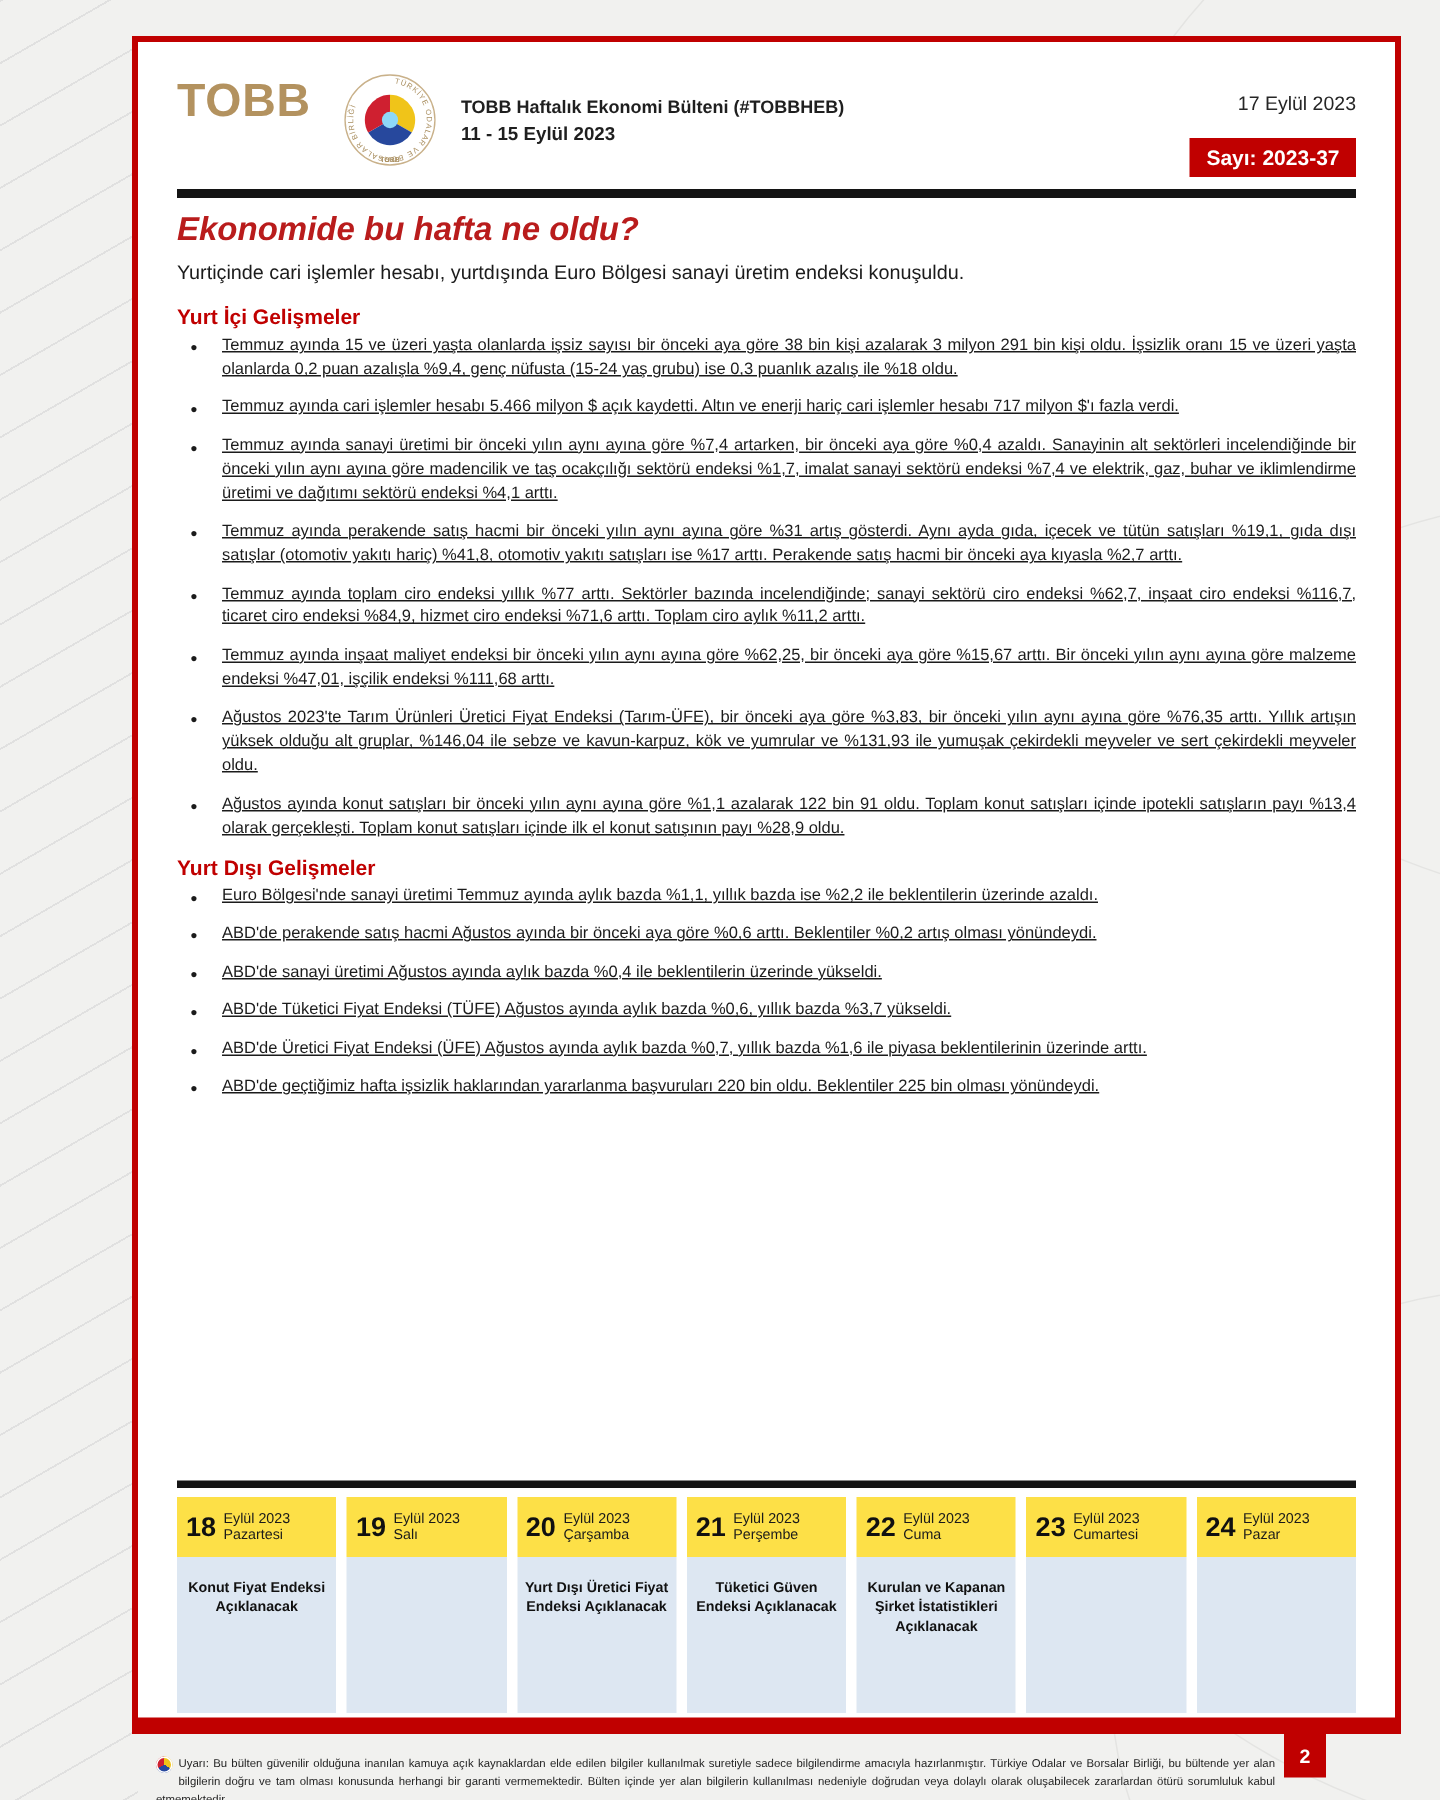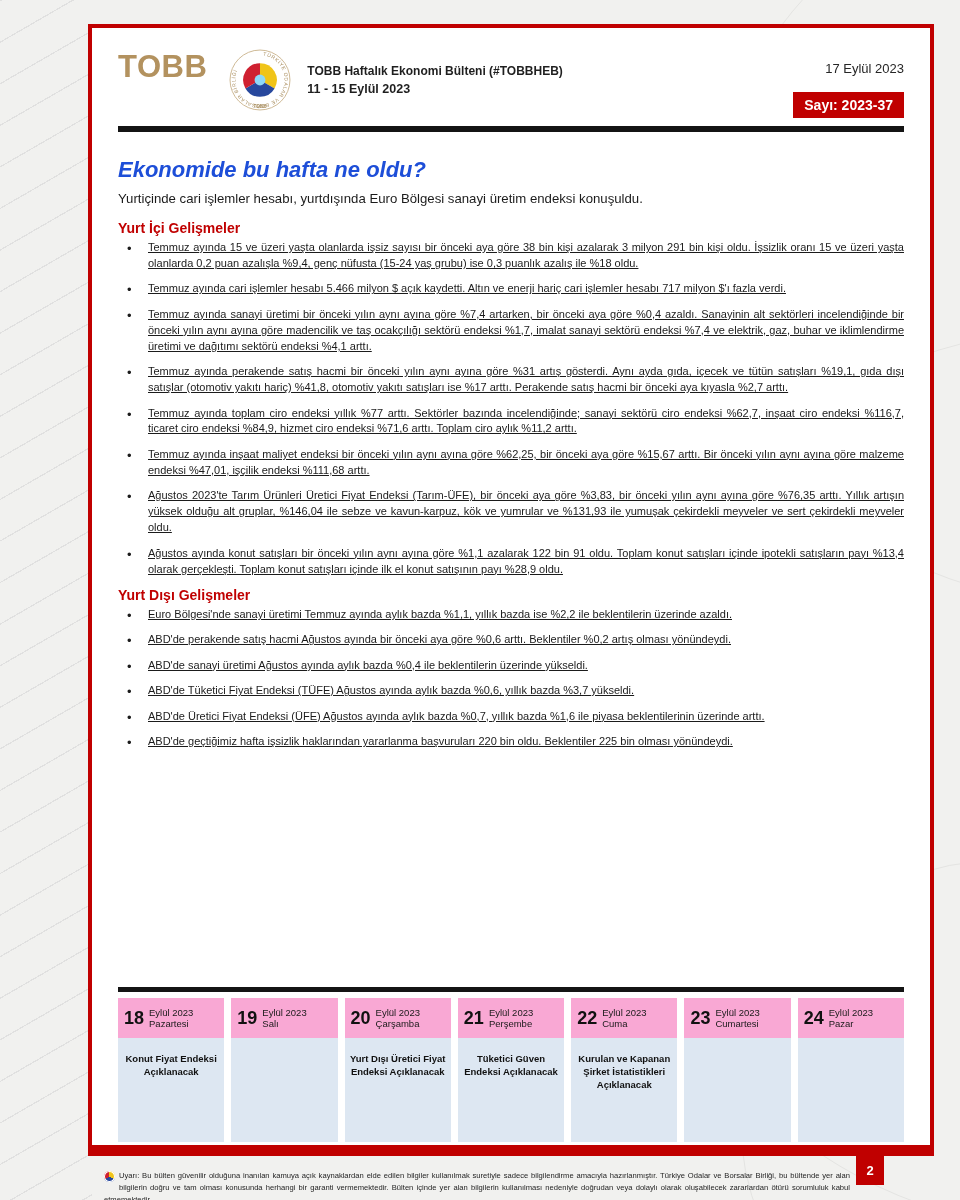--- a/index.html
+++ b/index.html
@@ -37,35 +37,35 @@
   .title-block { margin-left:16px; }
   .doc-title { font-size:12px; font-weight:600; color:#1f1f1f;text-align:right; }
   .doc-subtitle { font-size:12.5px; font-weight:600; color:#1f1f1f; margin-top:4px; }
   .header-right { margin-left:auto; text-align:right; }
   .issue-date { font-size:13px; color:#262626; margin-bottom:16px;margin-top:20px; }
   .issue-badge { display:inline-block; background:#c00000; color:#fff; font-weight:700; font-size:14px; padding:5px 11px; }
   .rule { height:6px; background:#141414; }
 
   
   .content { flex:1; min-height:0; overflow:hidden; padding-top:8px; }
-  .main-heading { color:#1d4ed8; font-weight:700; font-style:italic; font-size:22px; margin-bottom:8px;margin-top:17px; }
+  .main-heading { color:#b91c1c; font-weight:700; font-style:italic; font-size:22px; margin-bottom:8px; }
   .intro { font-size:13.2px; margin-bottom:14px; }
   .section-title { color:#c00000; font-weight:700; font-size:14px; margin:8px 0 4px; }
   ul.bullets { list-style:none; }
   ul.bullets li {
     position:relative; padding-left:30px; margin-bottom:9.5px;
     font-size:11px; line-height:1.45; text-align:justify;text-decoration:underline;
   }
   ul.bullets li::before { content:"•"; position:absolute; left:9px; top:0; font-size:13px; }
 
   
   .cal-rule { height:5px; background:#141414; margin-bottom:6px; }
   .calendar { display:flex; gap:7px; margin-bottom:3px; }
   .day-card { flex:1; display:flex; flex-direction:column; }
-  .day-head { background:#f9a8d4; display:flex; align-items:center; gap:5px; padding:5px 6px; height:40px; }
+  .day-head { background:#fde047; display:flex; align-items:center; gap:5px; padding:5px 6px; height:40px; }
   .day-num { font-size:18px; font-weight:700; color:#111; }
   .day-sub { font-size:9.5px; line-height:1.2; color:#1a1a1a; }
   .day-body {
     background:#dde7f2; height:104px; padding:15px 5px 0; text-align:center;
     font-size:9.5px; font-weight:700; line-height:1.35; color:#111;
   }
 
   
   .footer {
     position:absolute; left:104px; top:1170px; width:746px;

